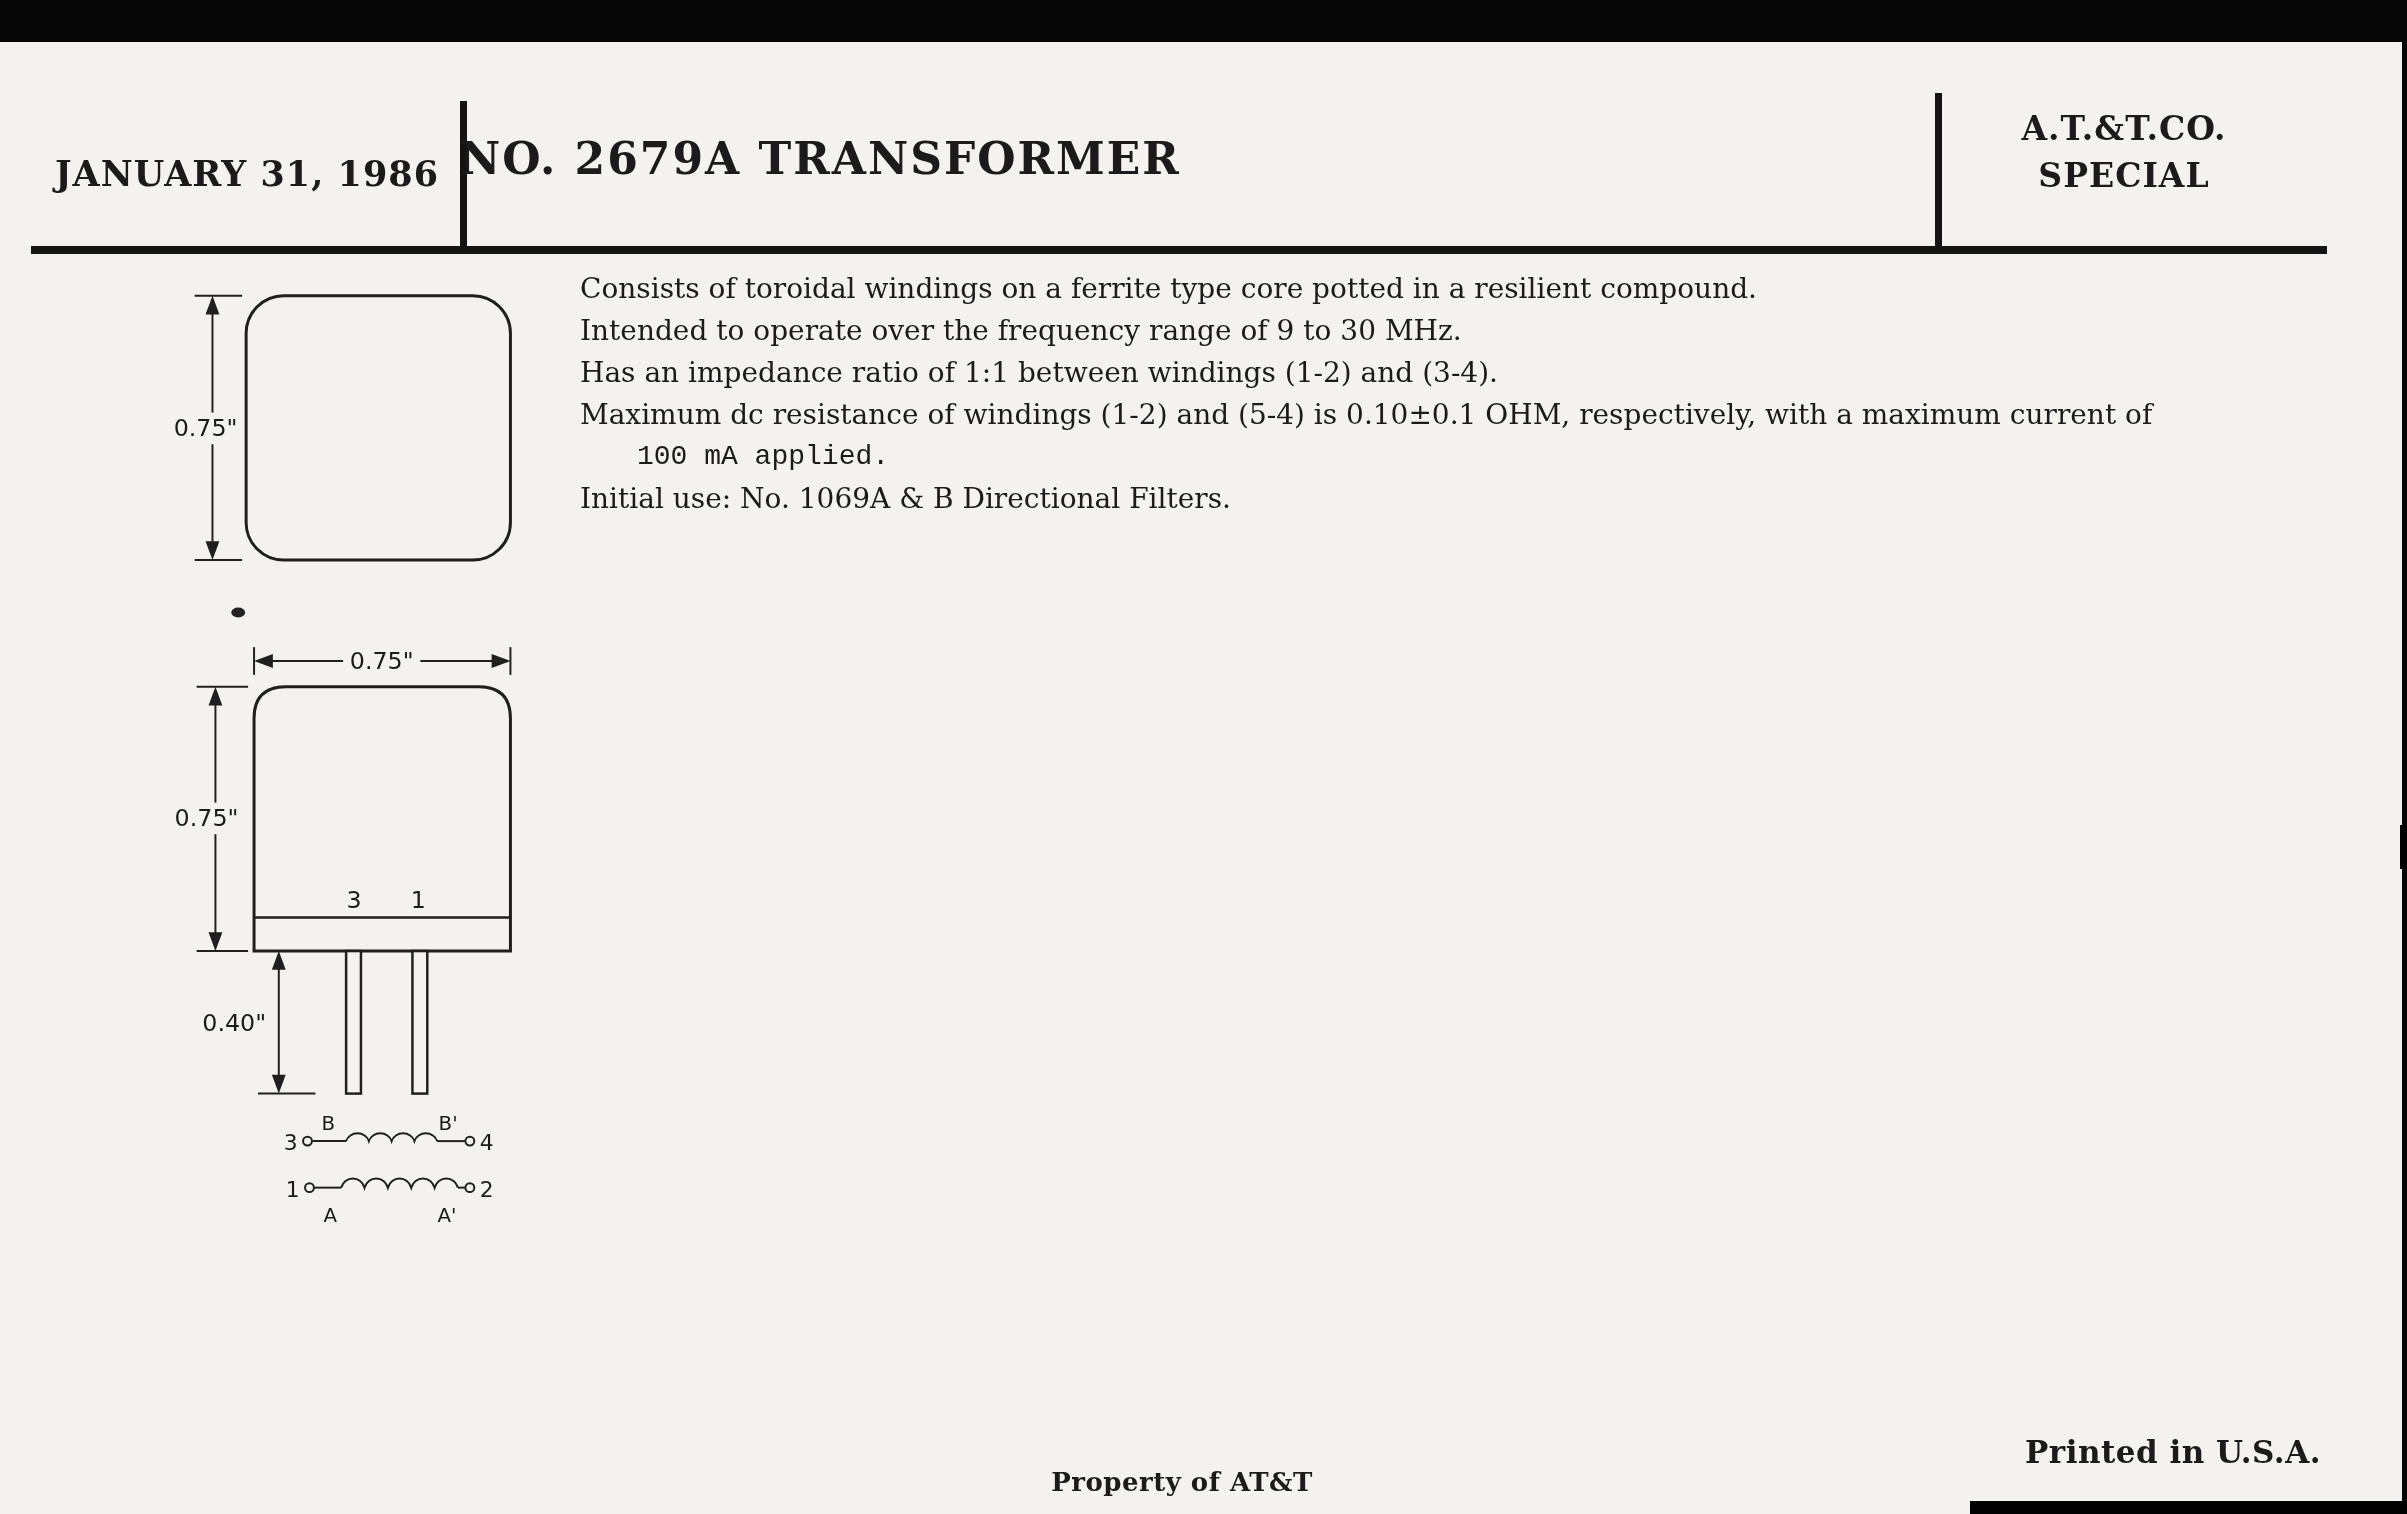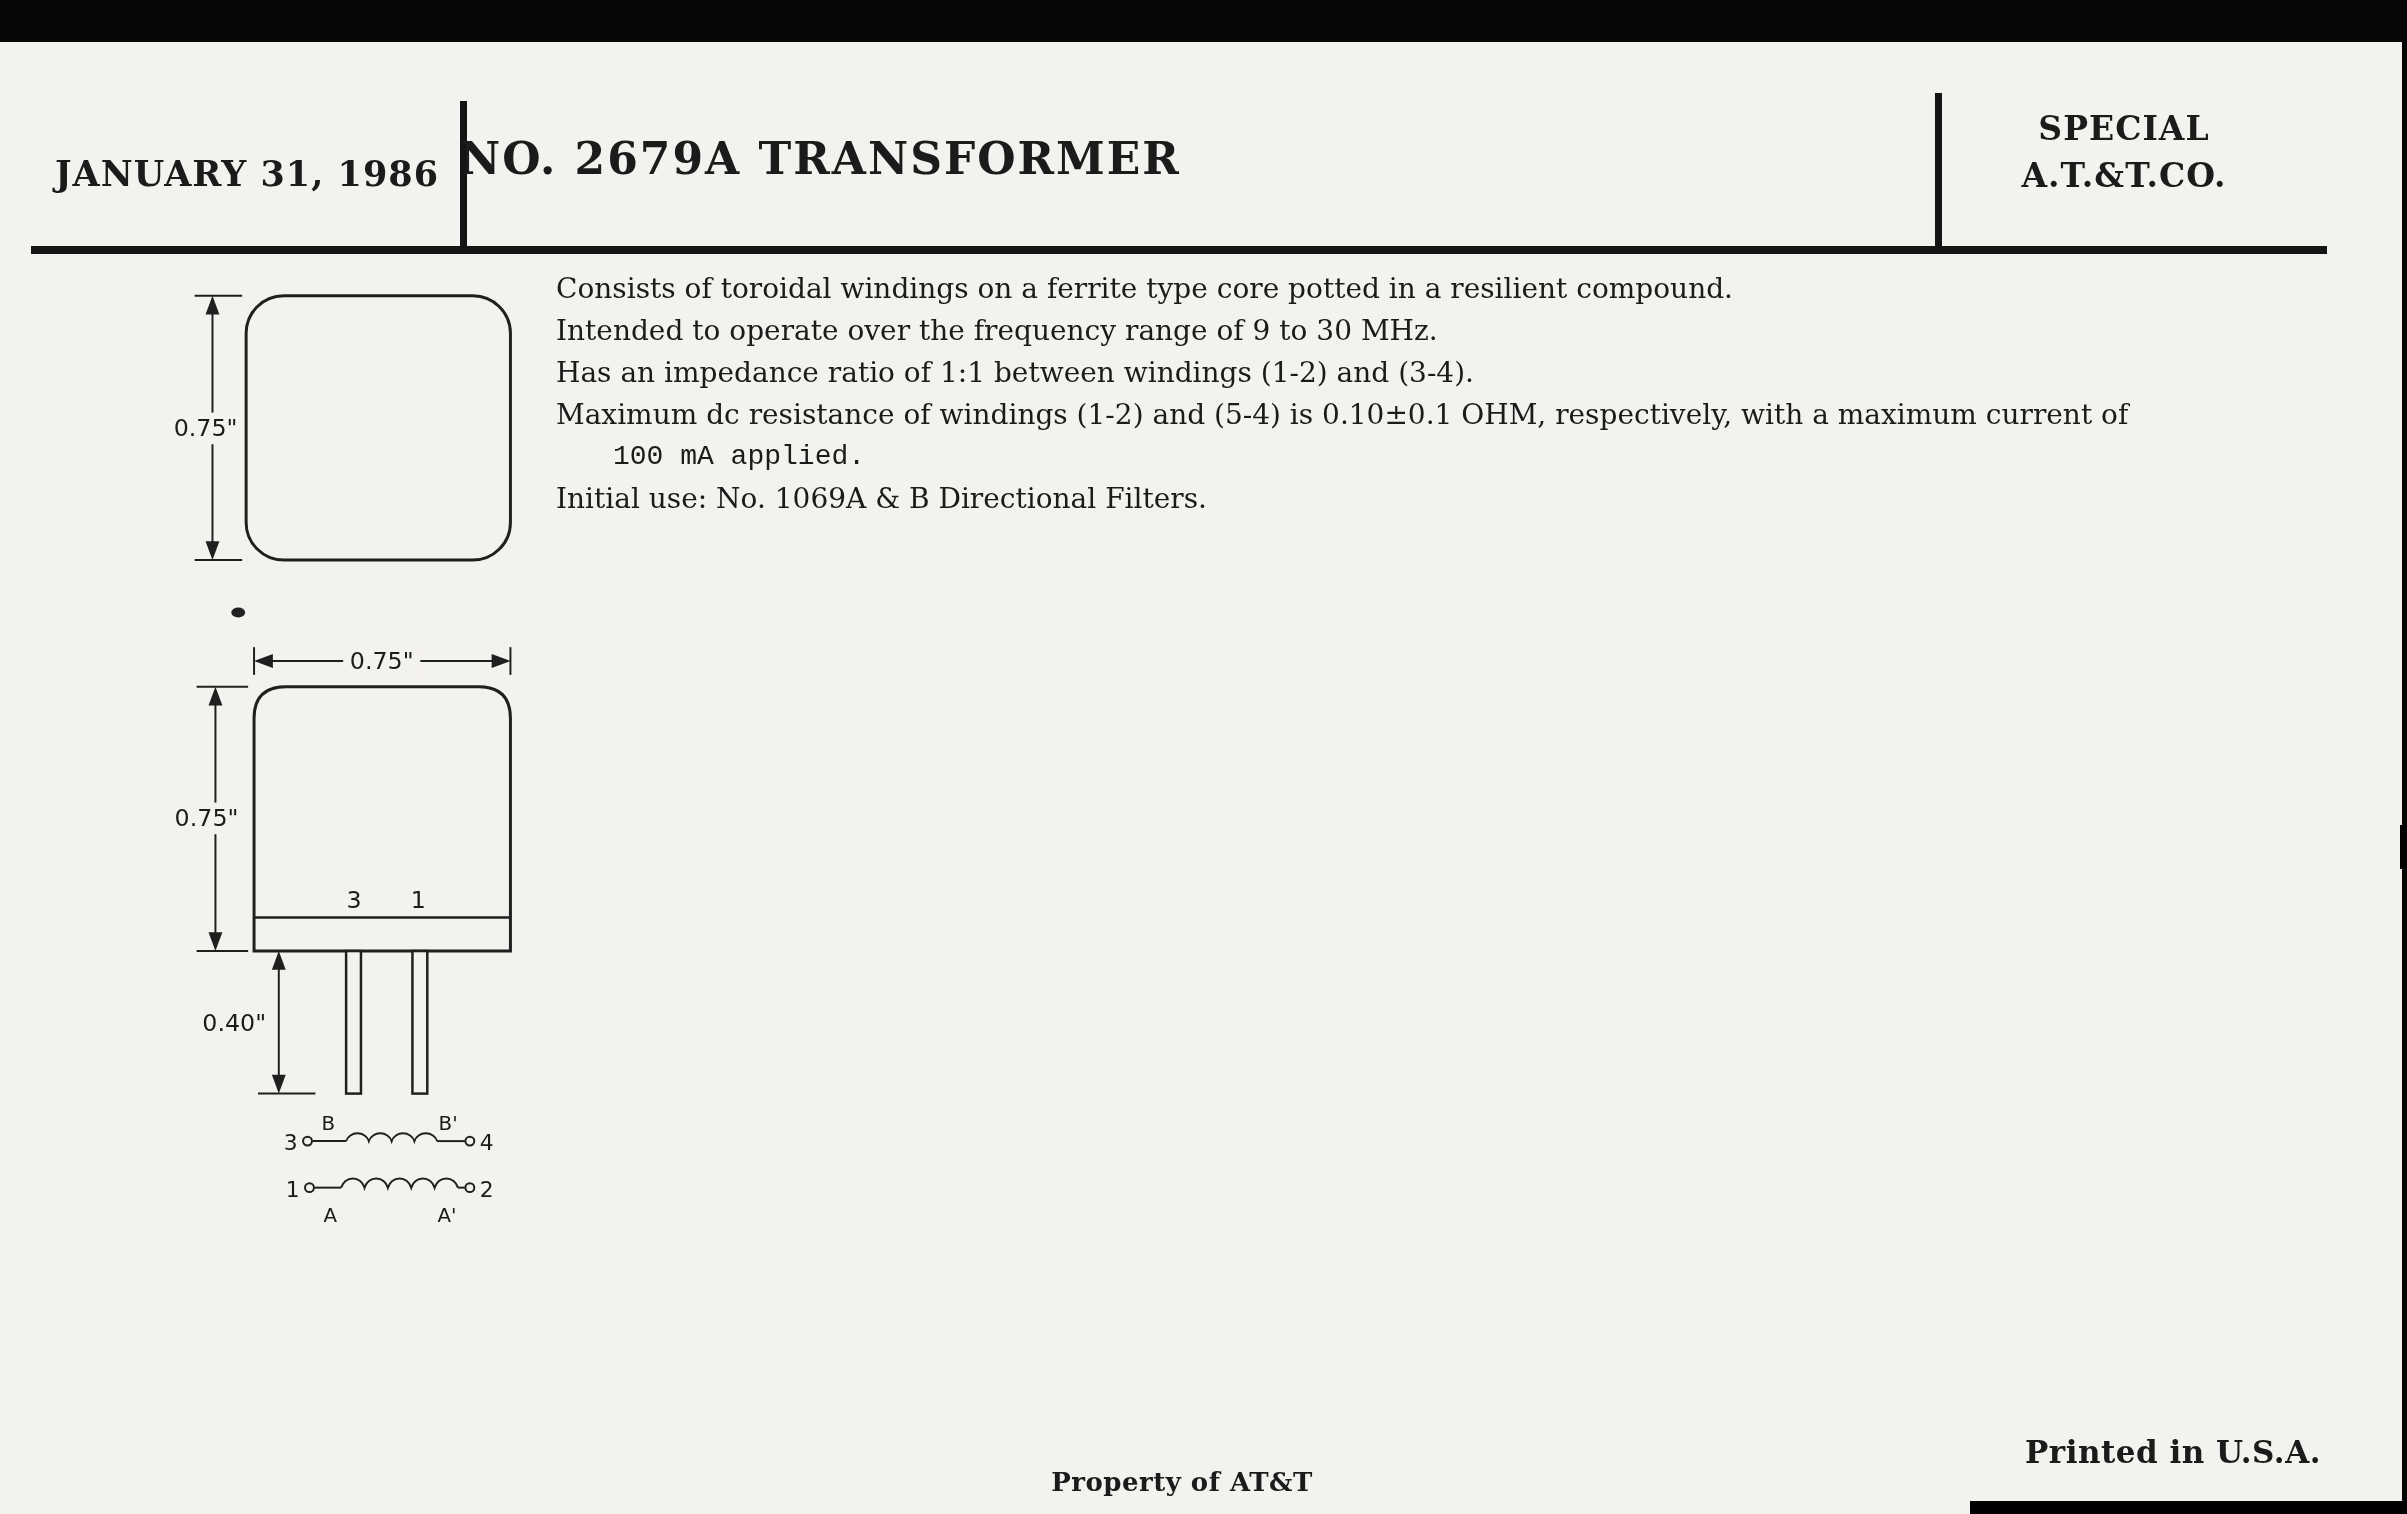--- a/index.html
+++ b/index.html
@@ -26,21 +26,21 @@
   .org-block {
     position:absolute; left:1941px; width:366px; top:63px;
     text-align:center; font-size:33px; font-weight:bold; line-height:47px;
     letter-spacing:1px;
   }
   .hrule {
     position:absolute; left:31px; top:204px; width:2296px; height:8px;
     background:#141414;
   }
   .desc {
-    position:absolute; left:556px; top:226px;
+    position:absolute; left:580px; top:226px;
     font-size:28px; line-height:42px; white-space:nowrap;
   }
   .desc .line { height:42px; }
   .desc .indent { padding-left:57px;font-family:Liberation Mono, monospace; }
   .drawing-svg { position:absolute; left:149px; top:228px; }
   .footer-property {
     position:absolute; left:1182px; top:1392px; transform:translateX(-50%);
     font-weight:bold; font-size:26px; letter-spacing:0.5px;margin-top:33px;
   }
   .footer-printed {
@@ -59,22 +59,22 @@
 </head>
 <body>
 
 <div class="page">
 
   <div class="header-date">JANUARY 31, 1986</div>
   <div class="vdiv left"></div>
   <div class="doc-title">NO. 2679A TRANSFORMER</div>
   <div class="vdiv right"></div>
   <div class="org-block">
+    <div>A.T.&amp;T.CO.</div>
     <div>SPECIAL</div>
-    <div>A.T.&amp;T.CO.</div>
   </div>
   <div class="hrule"></div>
 
   <div class="desc">
     <div class="line">Consists of toroidal windings on a ferrite type core potted in a resilient compound.</div>
     <div class="line">Intended to operate over the frequency range of 9 to 30 MHz.</div>
     <div class="line">Has an impedance ratio of 1:1 between windings (1-2) and (3-4).</div>
     <div class="line">Maximum dc resistance of windings (1-2) and (5-4) is 0.10±0.1 OHM, respectively, with a maximum current of</div>
     <div class="line indent">100 mA applied.</div>
     <div class="line">Initial use: No. 1069A &amp; B Directional Filters.</div>

